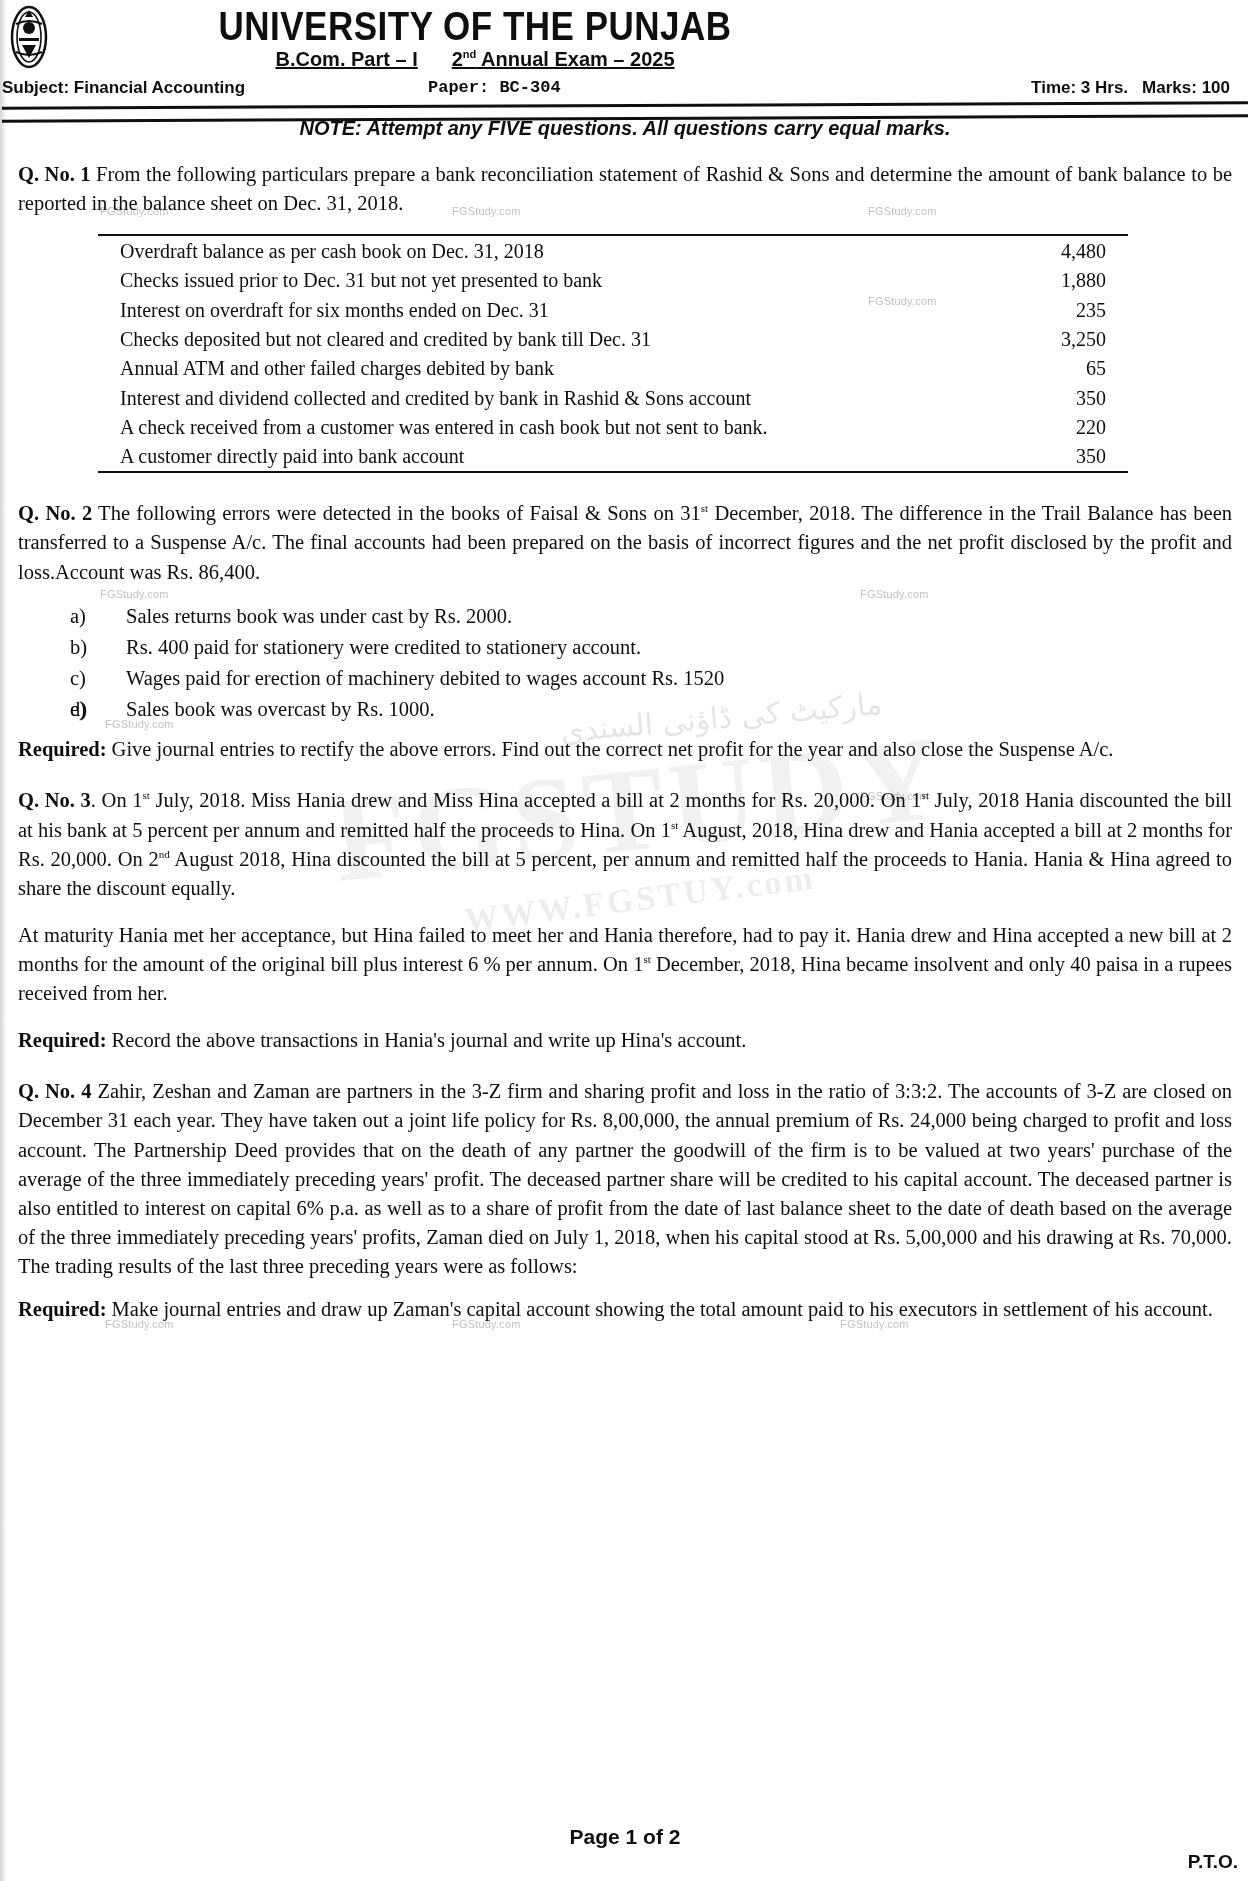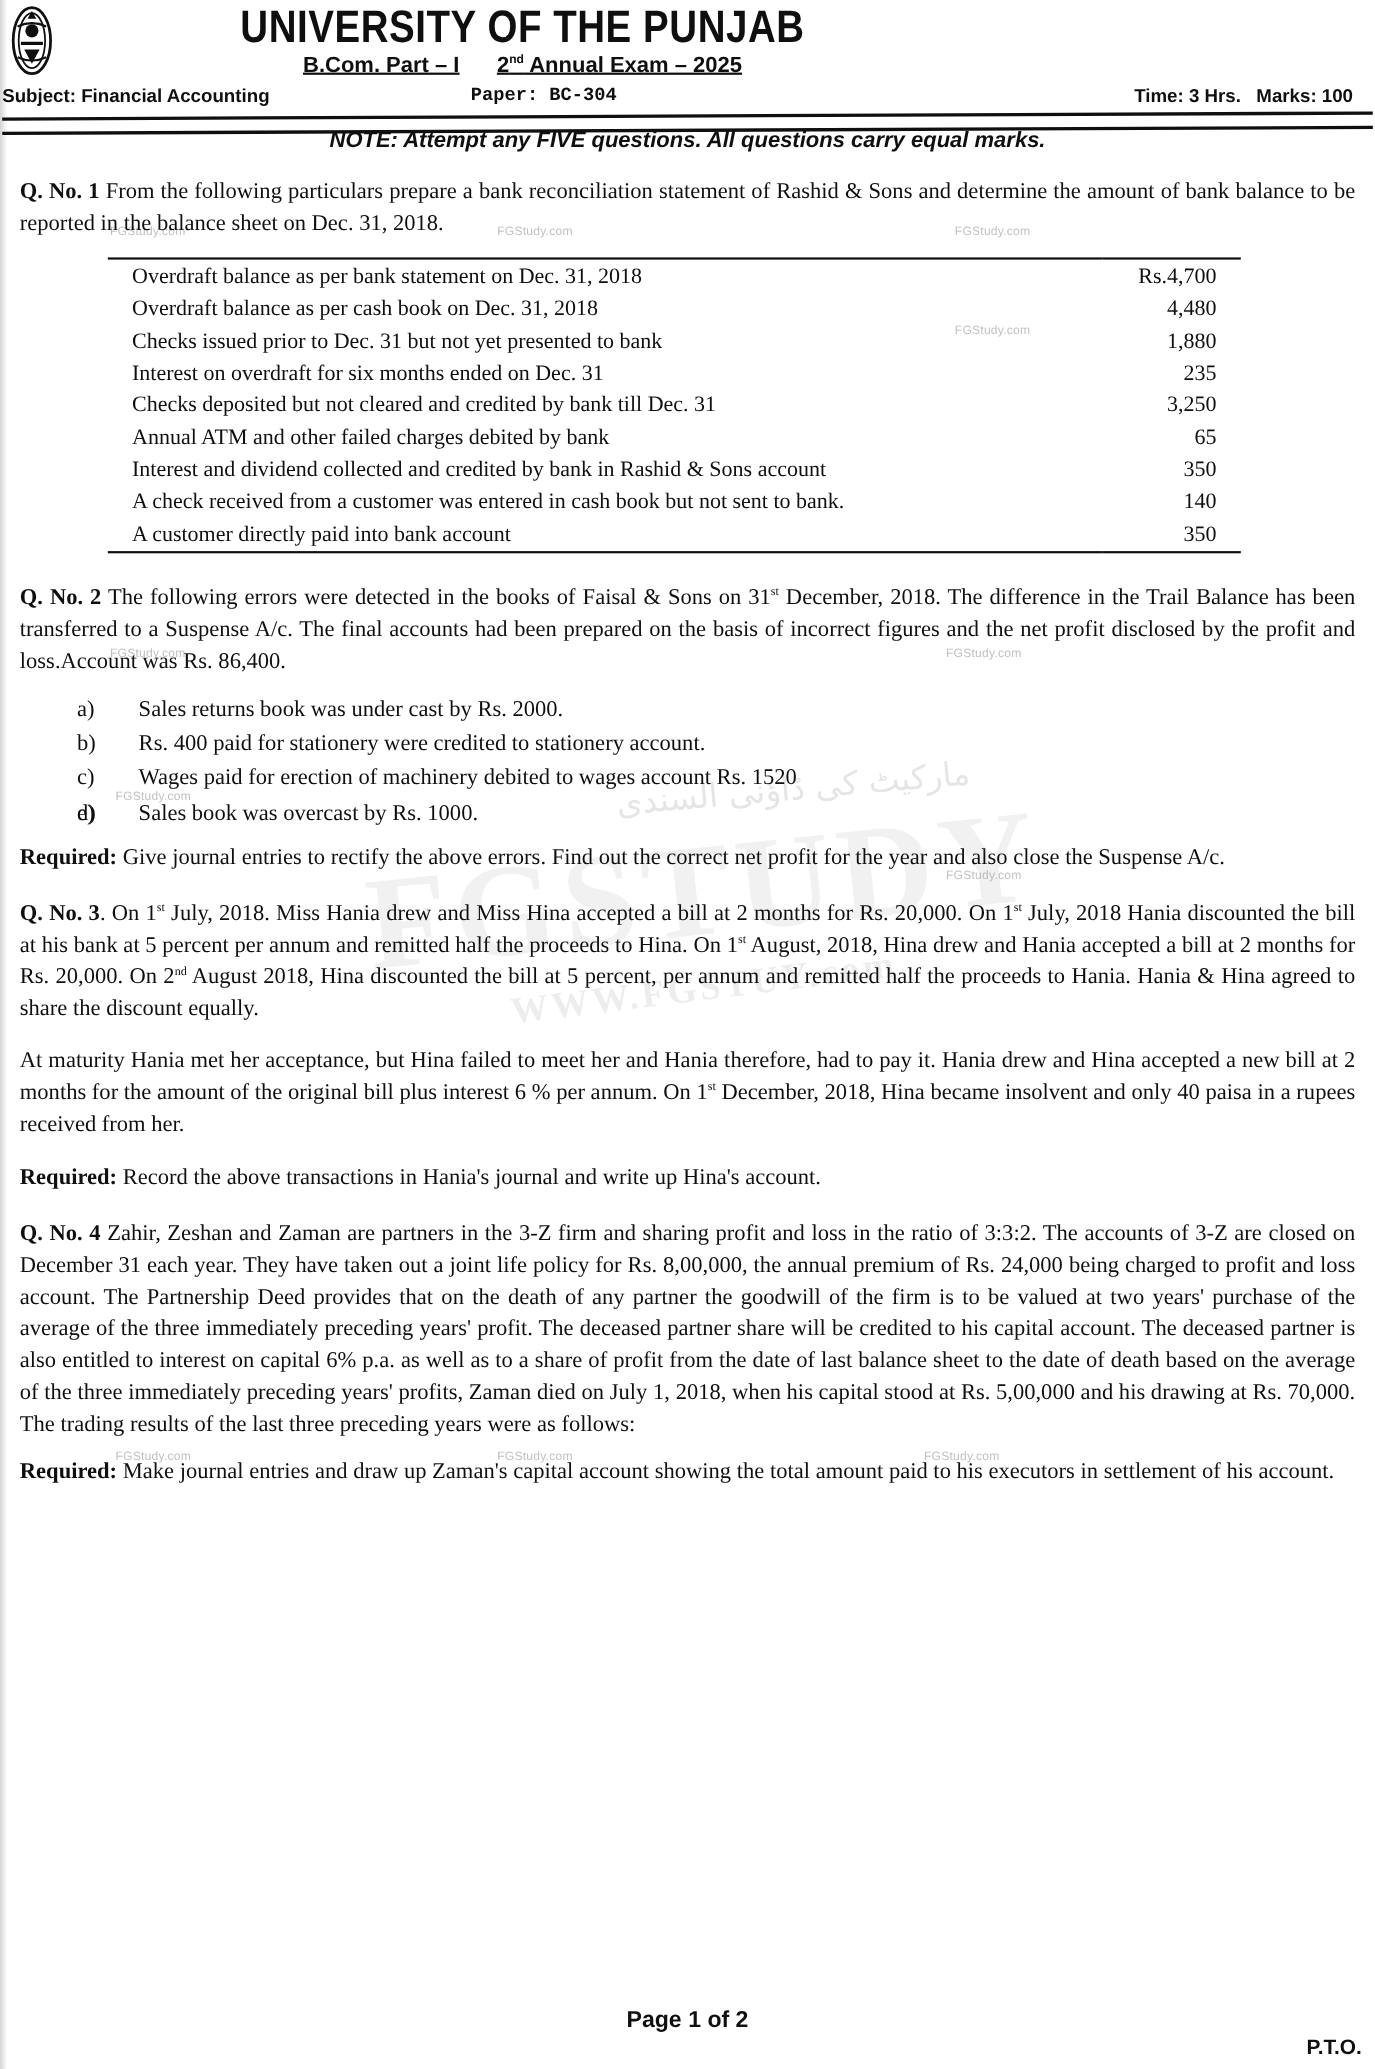--- a/index.html
+++ b/index.html
@@ -366,24 +366,20 @@
   <div class="wm" style="left:840px;  top:1318px;">FGStudy.com</div>
 
   <div class="content">
 
     <div>
       <p class="para tight"><span class="qlbl">Q. No. 1</span><span> From the following particulars prepare a bank reconciliation statement of Rashid &amp; Sons and determine the amount of bank balance to be reported in the balance sheet on Dec. 31, 2018.</span></p>
 
       <table class="q1table">
         <tbody>
           <tr>
-              <td class="desc">Overdraft balance as per bank statement on Dec. 31, 2018</td>
-              <td class="amt">Rs.4,700</td>
-            </tr>
-          <tr>
               <td class="desc">Overdraft balance as per cash book on Dec. 31, 2018</td>
               <td class="amt">4,480</td>
             </tr>
           <tr>
               <td class="desc">Checks issued prior to Dec. 31 but not yet presented to bank</td>
               <td class="amt">1,880</td>
             </tr>
           <tr>
               <td class="desc">Interest on overdraft for six months ended on Dec. 31</td>
               <td class="amt">235</td>
@@ -395,21 +391,21 @@
           <tr>
               <td class="desc">Annual ATM and other failed charges debited by bank</td>
               <td class="amt">65</td>
             </tr>
           <tr>
               <td class="desc">Interest and dividend collected and credited by bank in Rashid &amp; Sons account</td>
               <td class="amt">350</td>
             </tr>
           <tr>
               <td class="desc">A check received from a customer was entered in cash book but not sent to bank.</td>
-              <td class="amt">140</td>
+              <td class="amt">220</td>
             </tr>
           <tr>
               <td class="desc">A customer directly paid into bank account</td>
               <td class="amt">350</td>
             </tr>
         </tbody>
       </table>
     </div>
 
     <div style="margin-top:26px;">

